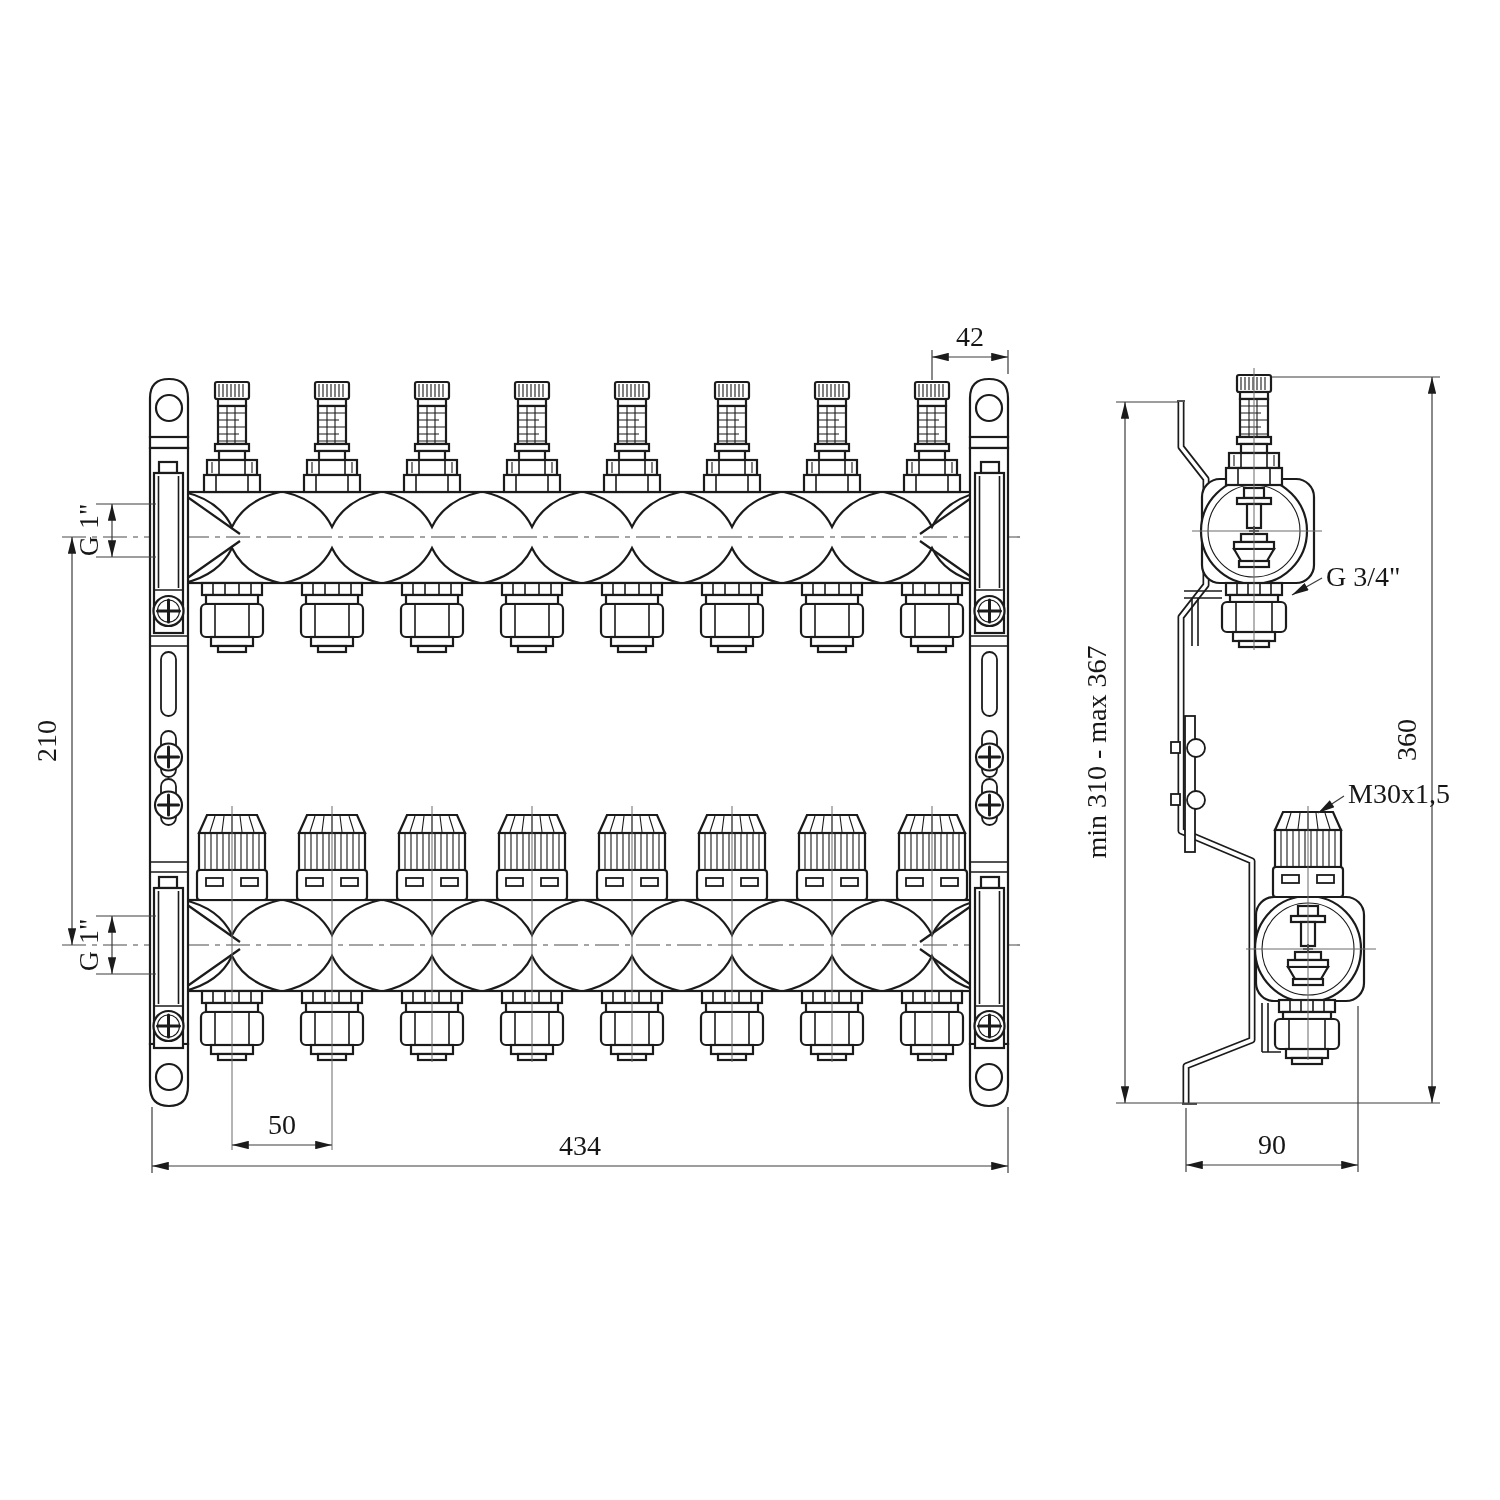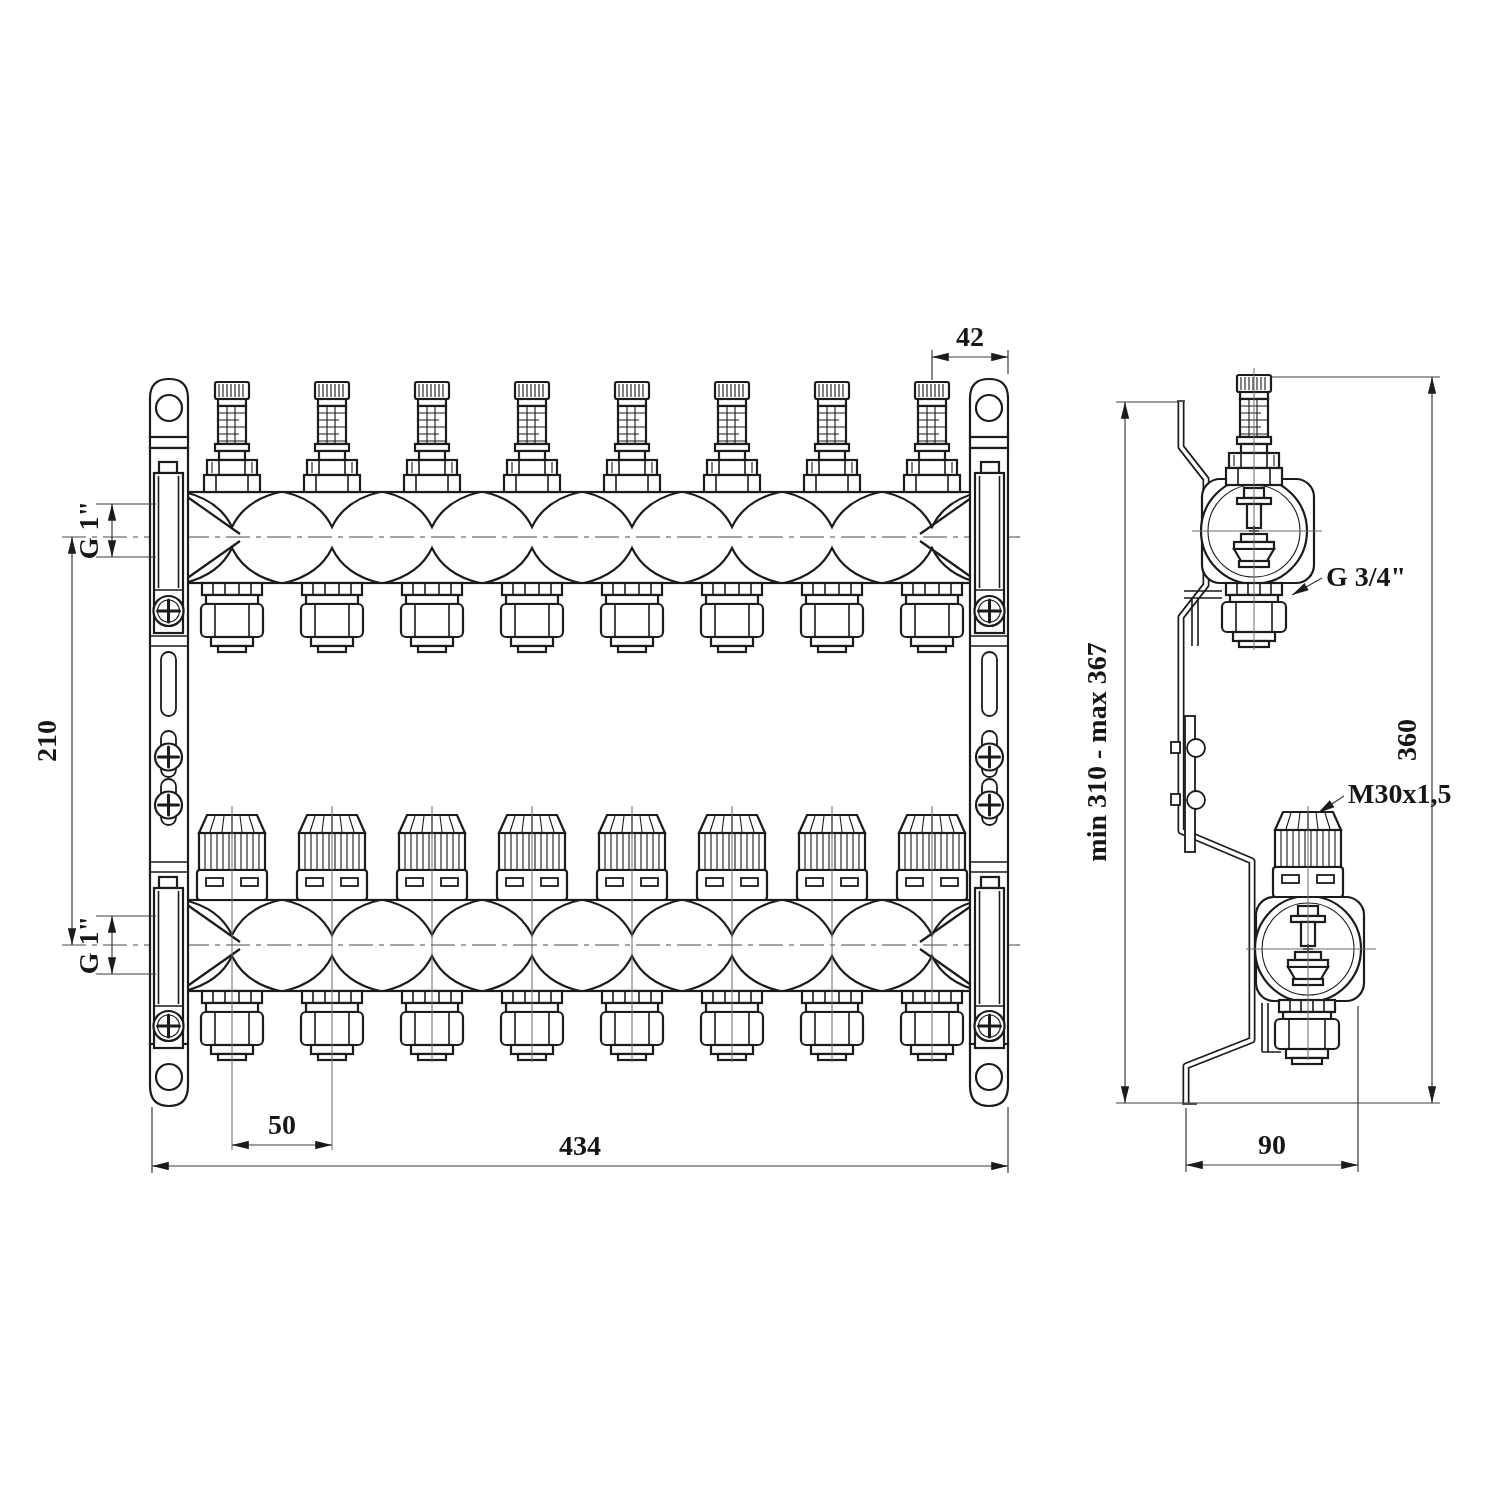--- a/index.html
+++ b/index.html
@@ -1,17 +1,17 @@
 <!DOCTYPE html>
 <html style="--line: #1b1b1b; --dim: #3c3c3c; --bg: #ffffff;"><head>
 <meta charset="utf-8">
 <style>
   :root { --line:#1b1b1b; --dim:#3c3c3c; --bg:#ffffff; }
   html,body { margin:0; padding:0; background:var(--bg); }
-  .stage { width:1500px; height:1500px; position:relative; background:var(--bg);font-weight:bold; }
+  .stage { width:1500px; height:1500px; position:relative; background:var(--bg); }
   svg { position:absolute; left:0; top:0; }
   .p  { fill:#fff; stroke:var(--line); stroke-width:2.2; }
   .o  { fill:none; stroke:var(--line); stroke-width:2.2; }
   .m  { fill:none; stroke:var(--line); stroke-width:1.6; }
   .m2 { fill:#fff; stroke:var(--line); stroke-width:1.8; }
   .t  { fill:none; stroke:var(--line); stroke-width:1.1; }
   .t2 { fill:none; stroke:var(--line); stroke-width:1.1; }
   .x  { fill:none; stroke:var(--line); stroke-width:3; stroke-linecap:round; }
   .dim{ fill:none; stroke:var(--dim); stroke-width:1.2; }
   .cl { fill:none; stroke:#4a4a4a; stroke-width:1.2; stroke-dasharray:24 6 5 6; }

